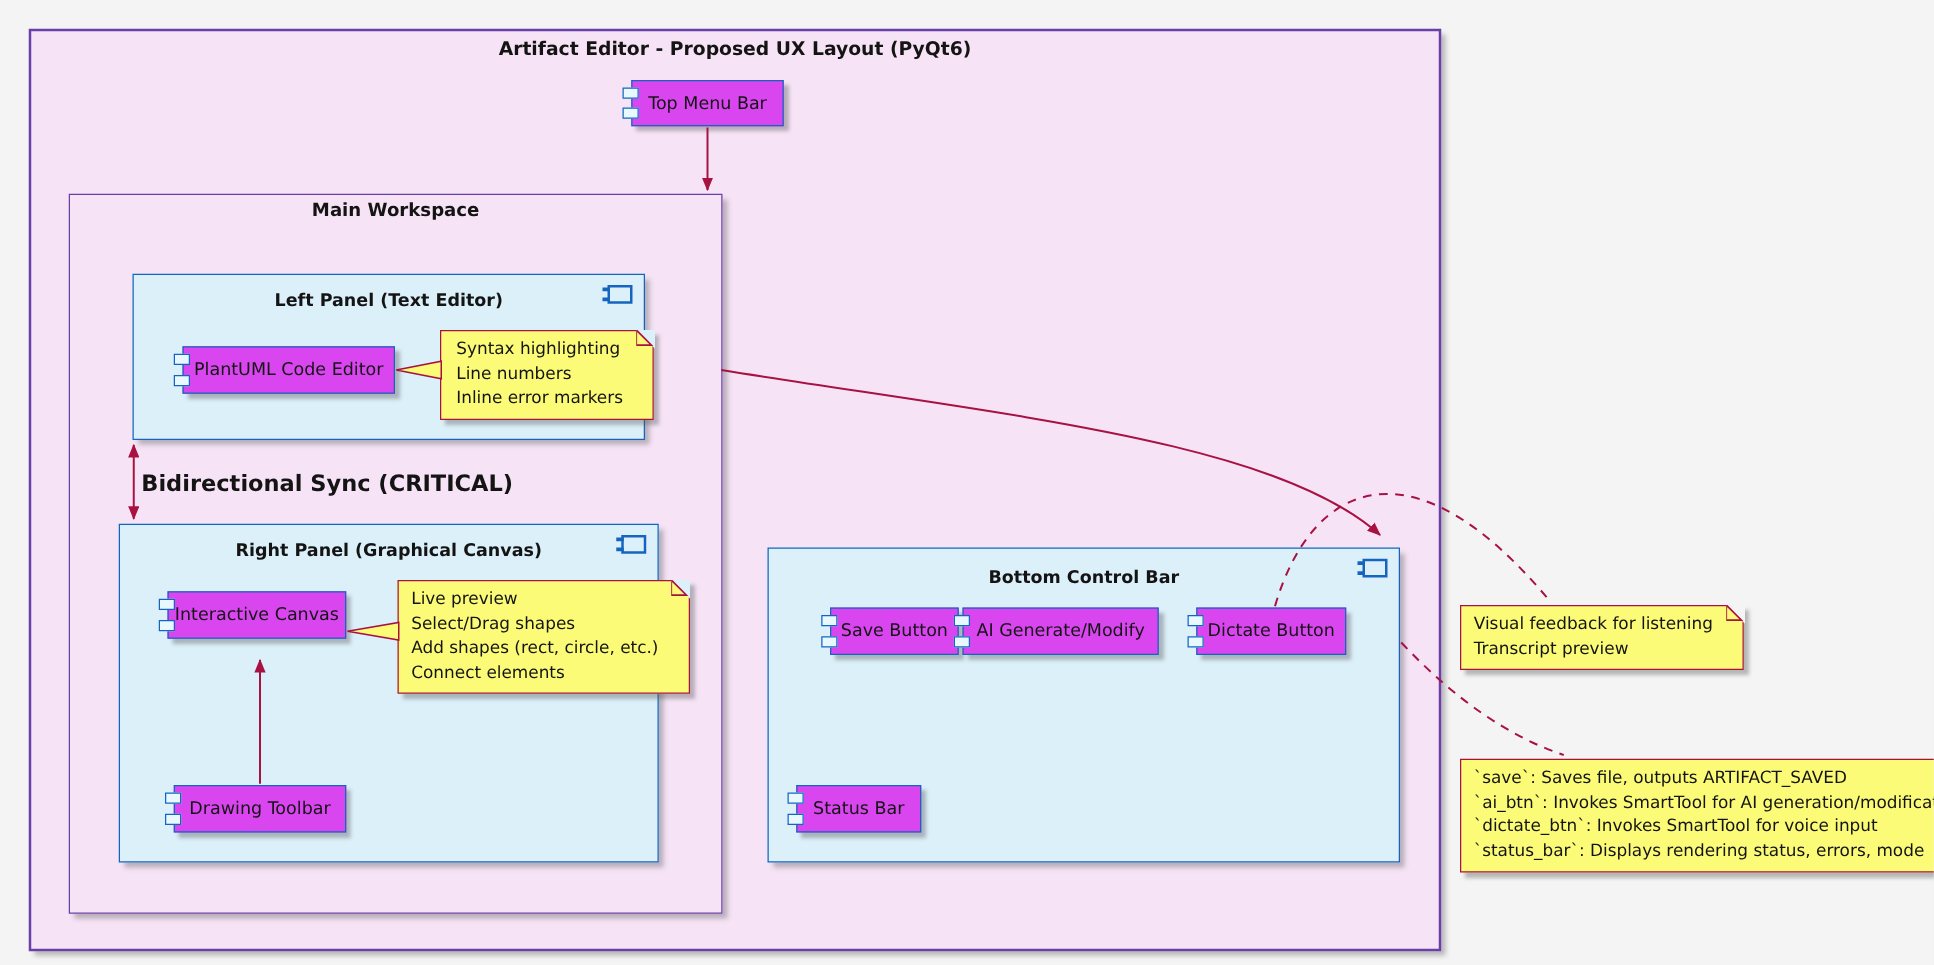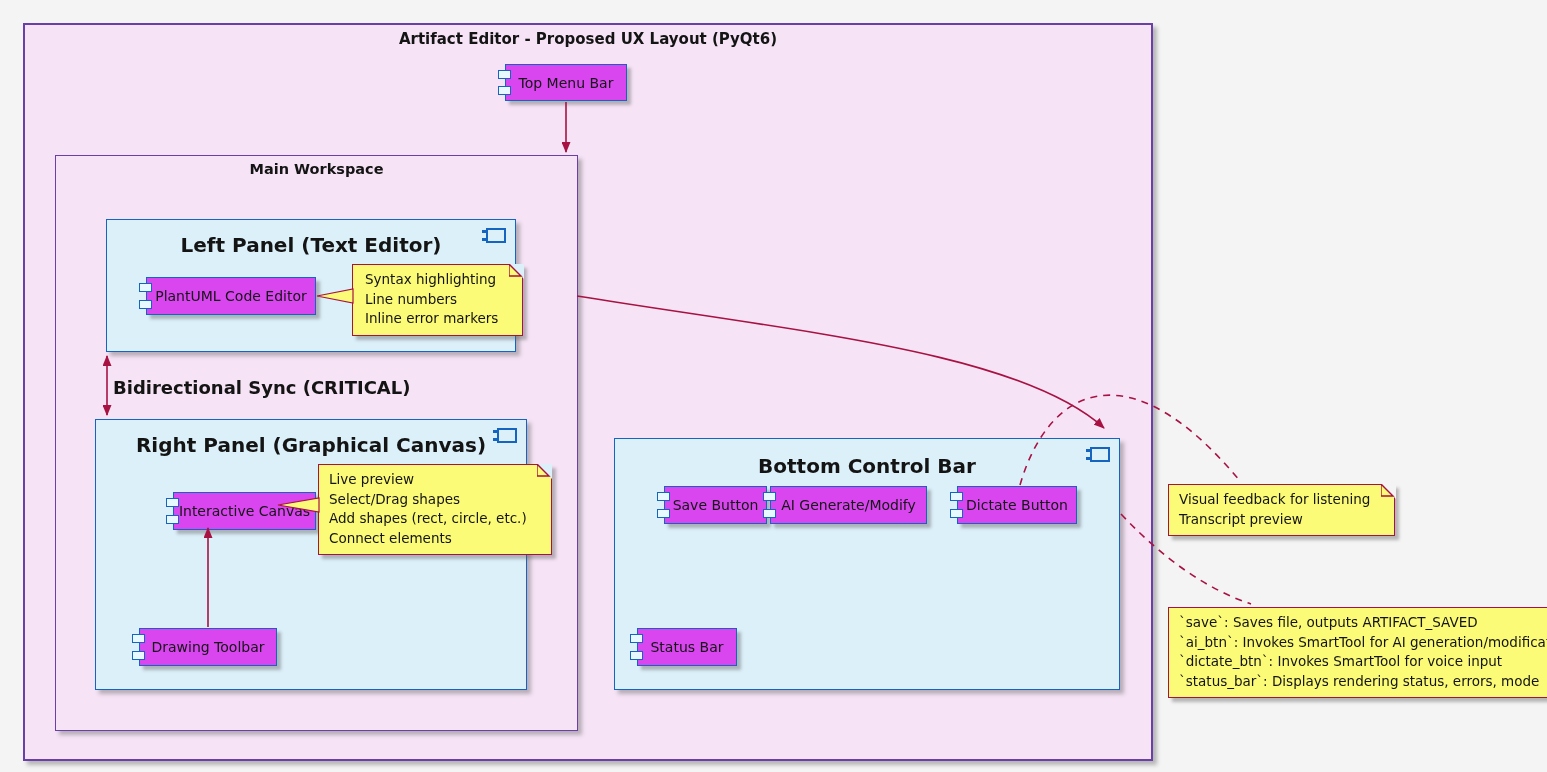--- a/index.html
+++ b/index.html
@@ -31,21 +31,21 @@
   .panel{
     position:absolute;
     background:#dcf0fa;
     border:1.6px solid #1565c0;
     box-shadow:4px 4px 4px rgba(90,90,90,.40);
     box-sizing:border-box;
   }
   .panel-title{
     position:absolute;left:0;right:0;top:13px;
     text-align:center;
-    font-weight:bold;font-size:20px;
+    font-weight:bold;font-size:14px;
   }
   .cicon{
     position:absolute;top:8px;right:9px;
     width:16px;height:11px;
     border:2px solid #1565c0;
     background:transparent;
   }
   .cicon::before,.cicon::after{
     content:"";position:absolute;left:-6px;
     width:6px;height:3px;background:#1565c0;
@@ -129,21 +129,21 @@
       <span class="port p2"></span>
     <span>Top Menu Bar</span>
   </div>
 
   <div class="component" style="left:146px;top:277px;width:170px;height:38px;">
     <span class="port p1"></span>
       <span class="port p2"></span>
     <span>PlantUML Code Editor</span>
   </div>
 
-  <div class="component" style="left:134px;top:492px;width:143px;height:38px;margin-left:39px;">
+  <div class="component" style="left:134px;top:473px;width:143px;height:38px;">
     <span class="port p1"></span>
       <span class="port p2"></span>
     <span>Interactive Canvas</span>
   </div>
 
   <div class="component" style="left:139px;top:628px;width:138px;height:38px;">
     <span class="port p1"></span>
       <span class="port p2"></span>
     <span>Drawing Toolbar</span>
   </div>

